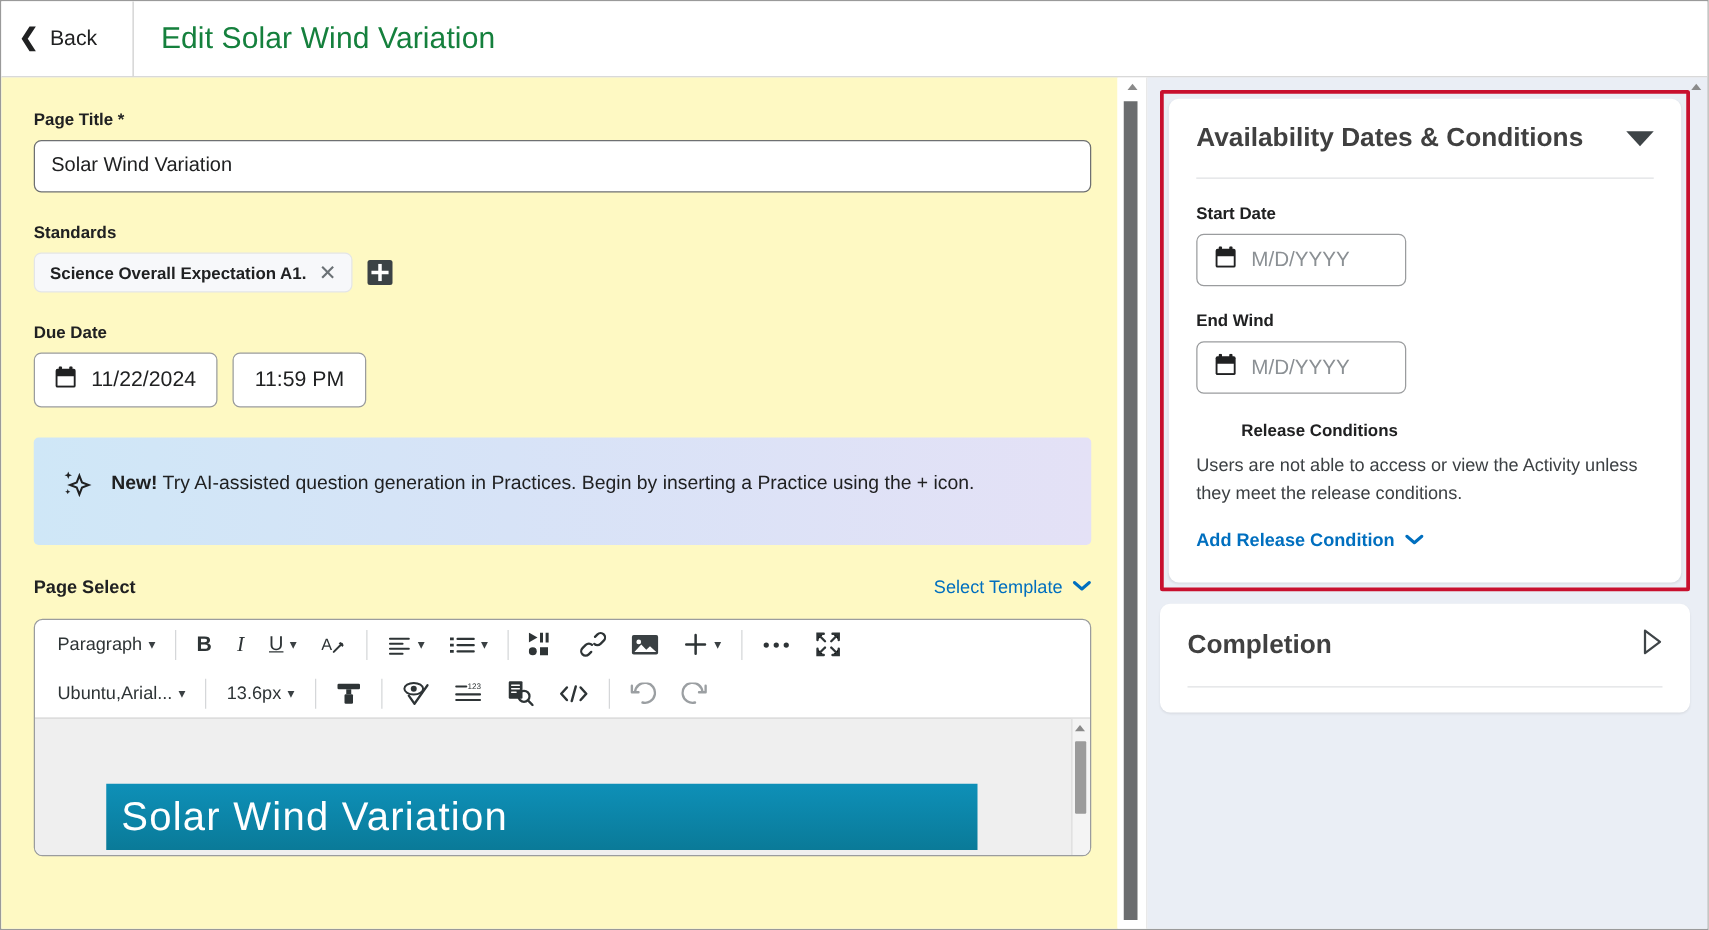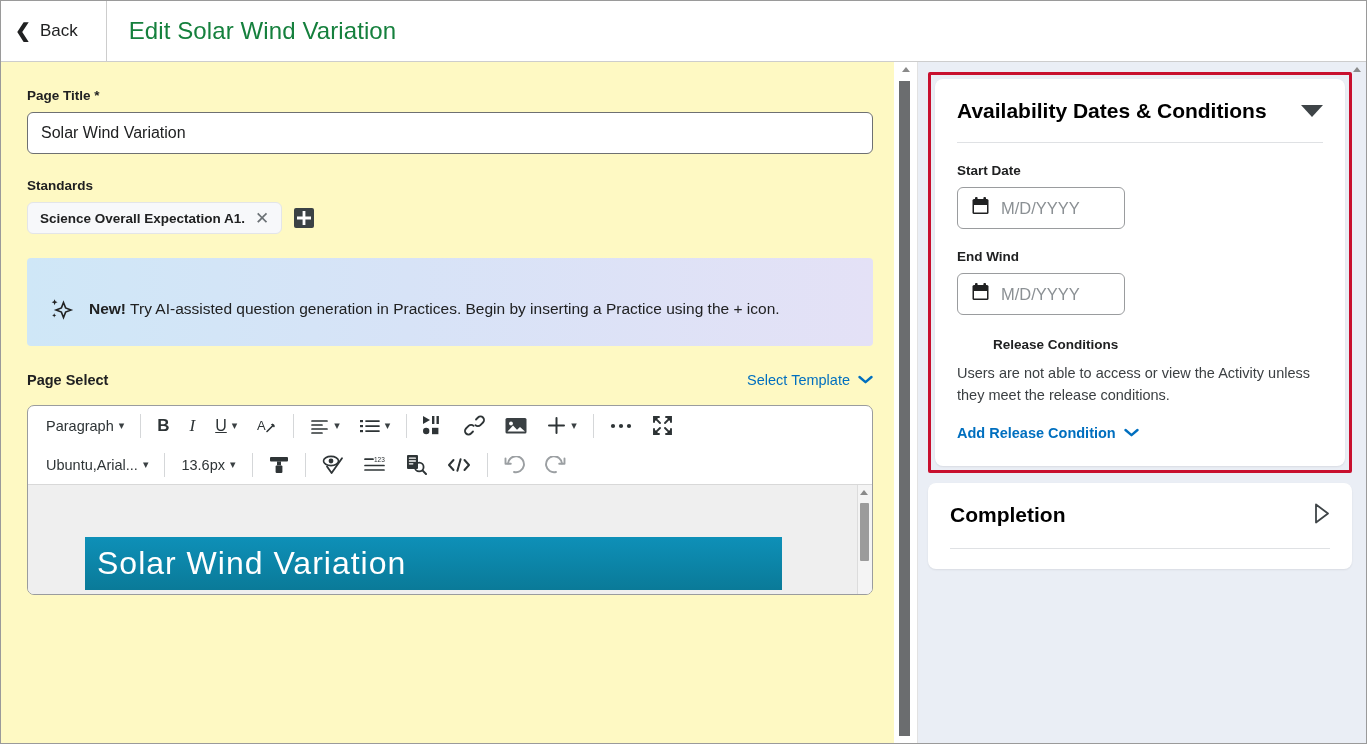--- a/index.html
+++ b/index.html
@@ -77,21 +77,21 @@
     display:flex; align-items:center; justify-content:center;
     height:44px; border:1px solid #9a9c9e; border-radius:6px;
     padding:0 17px; font-size:17px; color:#202122; background:#fff; cursor:pointer;
   }
 
   
   .ai-banner {
     margin-top:24px; width:846px; min-height:86px;
     background:linear-gradient(90deg,#cfe7f7 0%,#d7e3f7 45%,#e4e1f6 100%);
     border-radius:4px; display:flex; gap:14px;
-    padding:36px 20px 18px 20px;
+    padding:22px 20px 18px 20px;
   }
   .sparkle { flex:0 0 auto; width:28px; padding-top:2px; }
   .ai-text { font-size:15.5px; line-height:1.9; color:#202122; }
   .ai-text b { font-weight:bold; }
 
   
   .pc-head {
     margin-top:26px; width:846px;
     display:flex; align-items:flex-end; justify-content:space-between;
   }
@@ -168,21 +168,21 @@
   }
   .highlight-box {
     border:3px solid #c8102e; padding:4px; border-radius:2px;
   }
   .card {
     background:#fff; border-radius:8px; padding:20px 22px 24px 22px;
     box-shadow:0 1px 2px rgba(0,0,0,.08);
   }
   .card.completion { margin-top:10px; padding-bottom:20px; }
   .card-head { display:flex; align-items:center; justify-content:space-between; }
-  .card-title { font-size:21px; font-weight:bold; color:#000000; }
+  .card-title { font-size:21px; font-weight:bold; color:#404040; }
   .tri-down {
     width:0;height:0;border-left:11px solid transparent;border-right:11px solid transparent;
     border-top:12px solid #3e4447; cursor:pointer;
   }
   .card-divider { height:1px; background:#dfe1e4; margin:19px 0 20px 0; }
   .card.completion .card-divider { margin:20px 0 0 0; }
 
   .sub-label { font-size:13.5px; font-weight:bold; color:#202122; margin-bottom:9px; }
   .date-input {
     display:flex; align-items:center; gap:12px;
@@ -234,20 +234,39 @@
             <span class="x">✕</span>
           </div>
           <span class="add-std">
             <svg width="14" height="14" viewBox="0 0 14 14" aria-hidden="true">
               <path d="M5.6 0h2.8v5.6H14v2.8H8.4V14H5.6V8.4H0V5.6h5.6z" fill="#ffffff"></path>
             </svg>
           </span>
         </div>
       </div>
 
+      <div class="section">
+        <div class="field-label">Due Date</div>
+        <div class="date-row">
+          <div class="date-box">
+            <span>
+              <svg width="17" height="18" viewBox="0 0 17 18" aria-hidden="true">
+                <rect x="0.5" y="2" width="16" height="15" rx="1.5" fill="#202122"></rect>
+                <rect x="2" y="8" width="13" height="7.5" fill="#ffffff"></rect>
+                <rect x="3" y="0" width="2.6" height="4" rx="1" fill="#202122"></rect>
+                <rect x="11.4" y="0" width="2.6" height="4" rx="1" fill="#202122"></rect>
+              </svg>
+            </span>
+            <span>11/22/2024</span>
+          </div>
+          <div class="time-box">
+            <span>11:59 PM</span>
+          </div>
+        </div>
+      </div>
 
       <div class="ai-banner">
         <span class="sparkle">
           <svg width="28" height="28" viewBox="0 0 28 28" aria-hidden="true">
             <path d="M16.5 6.5l2.1 5.4 5.4 2.1-5.4 2.1-2.1 5.4-2.1-5.4-5.4-2.1 5.4-2.1z" fill="none" stroke="#202122" stroke-width="1.6"></path>
             <path d="M7.6 3.2l.85 2.15L10.6 6.2l-2.15.85L7.6 9.2l-.85-2.15L4.6 6.2l2.15-.85z" fill="#202122"></path>
             <path d="M7.2 17.2l.6 1.5 1.5.6-1.5.6-.6 1.5-.6-1.5-1.5-.6 1.5-.6z" fill="#202122"></path>
           </svg>
         </span>
         <div class="ai-text">

